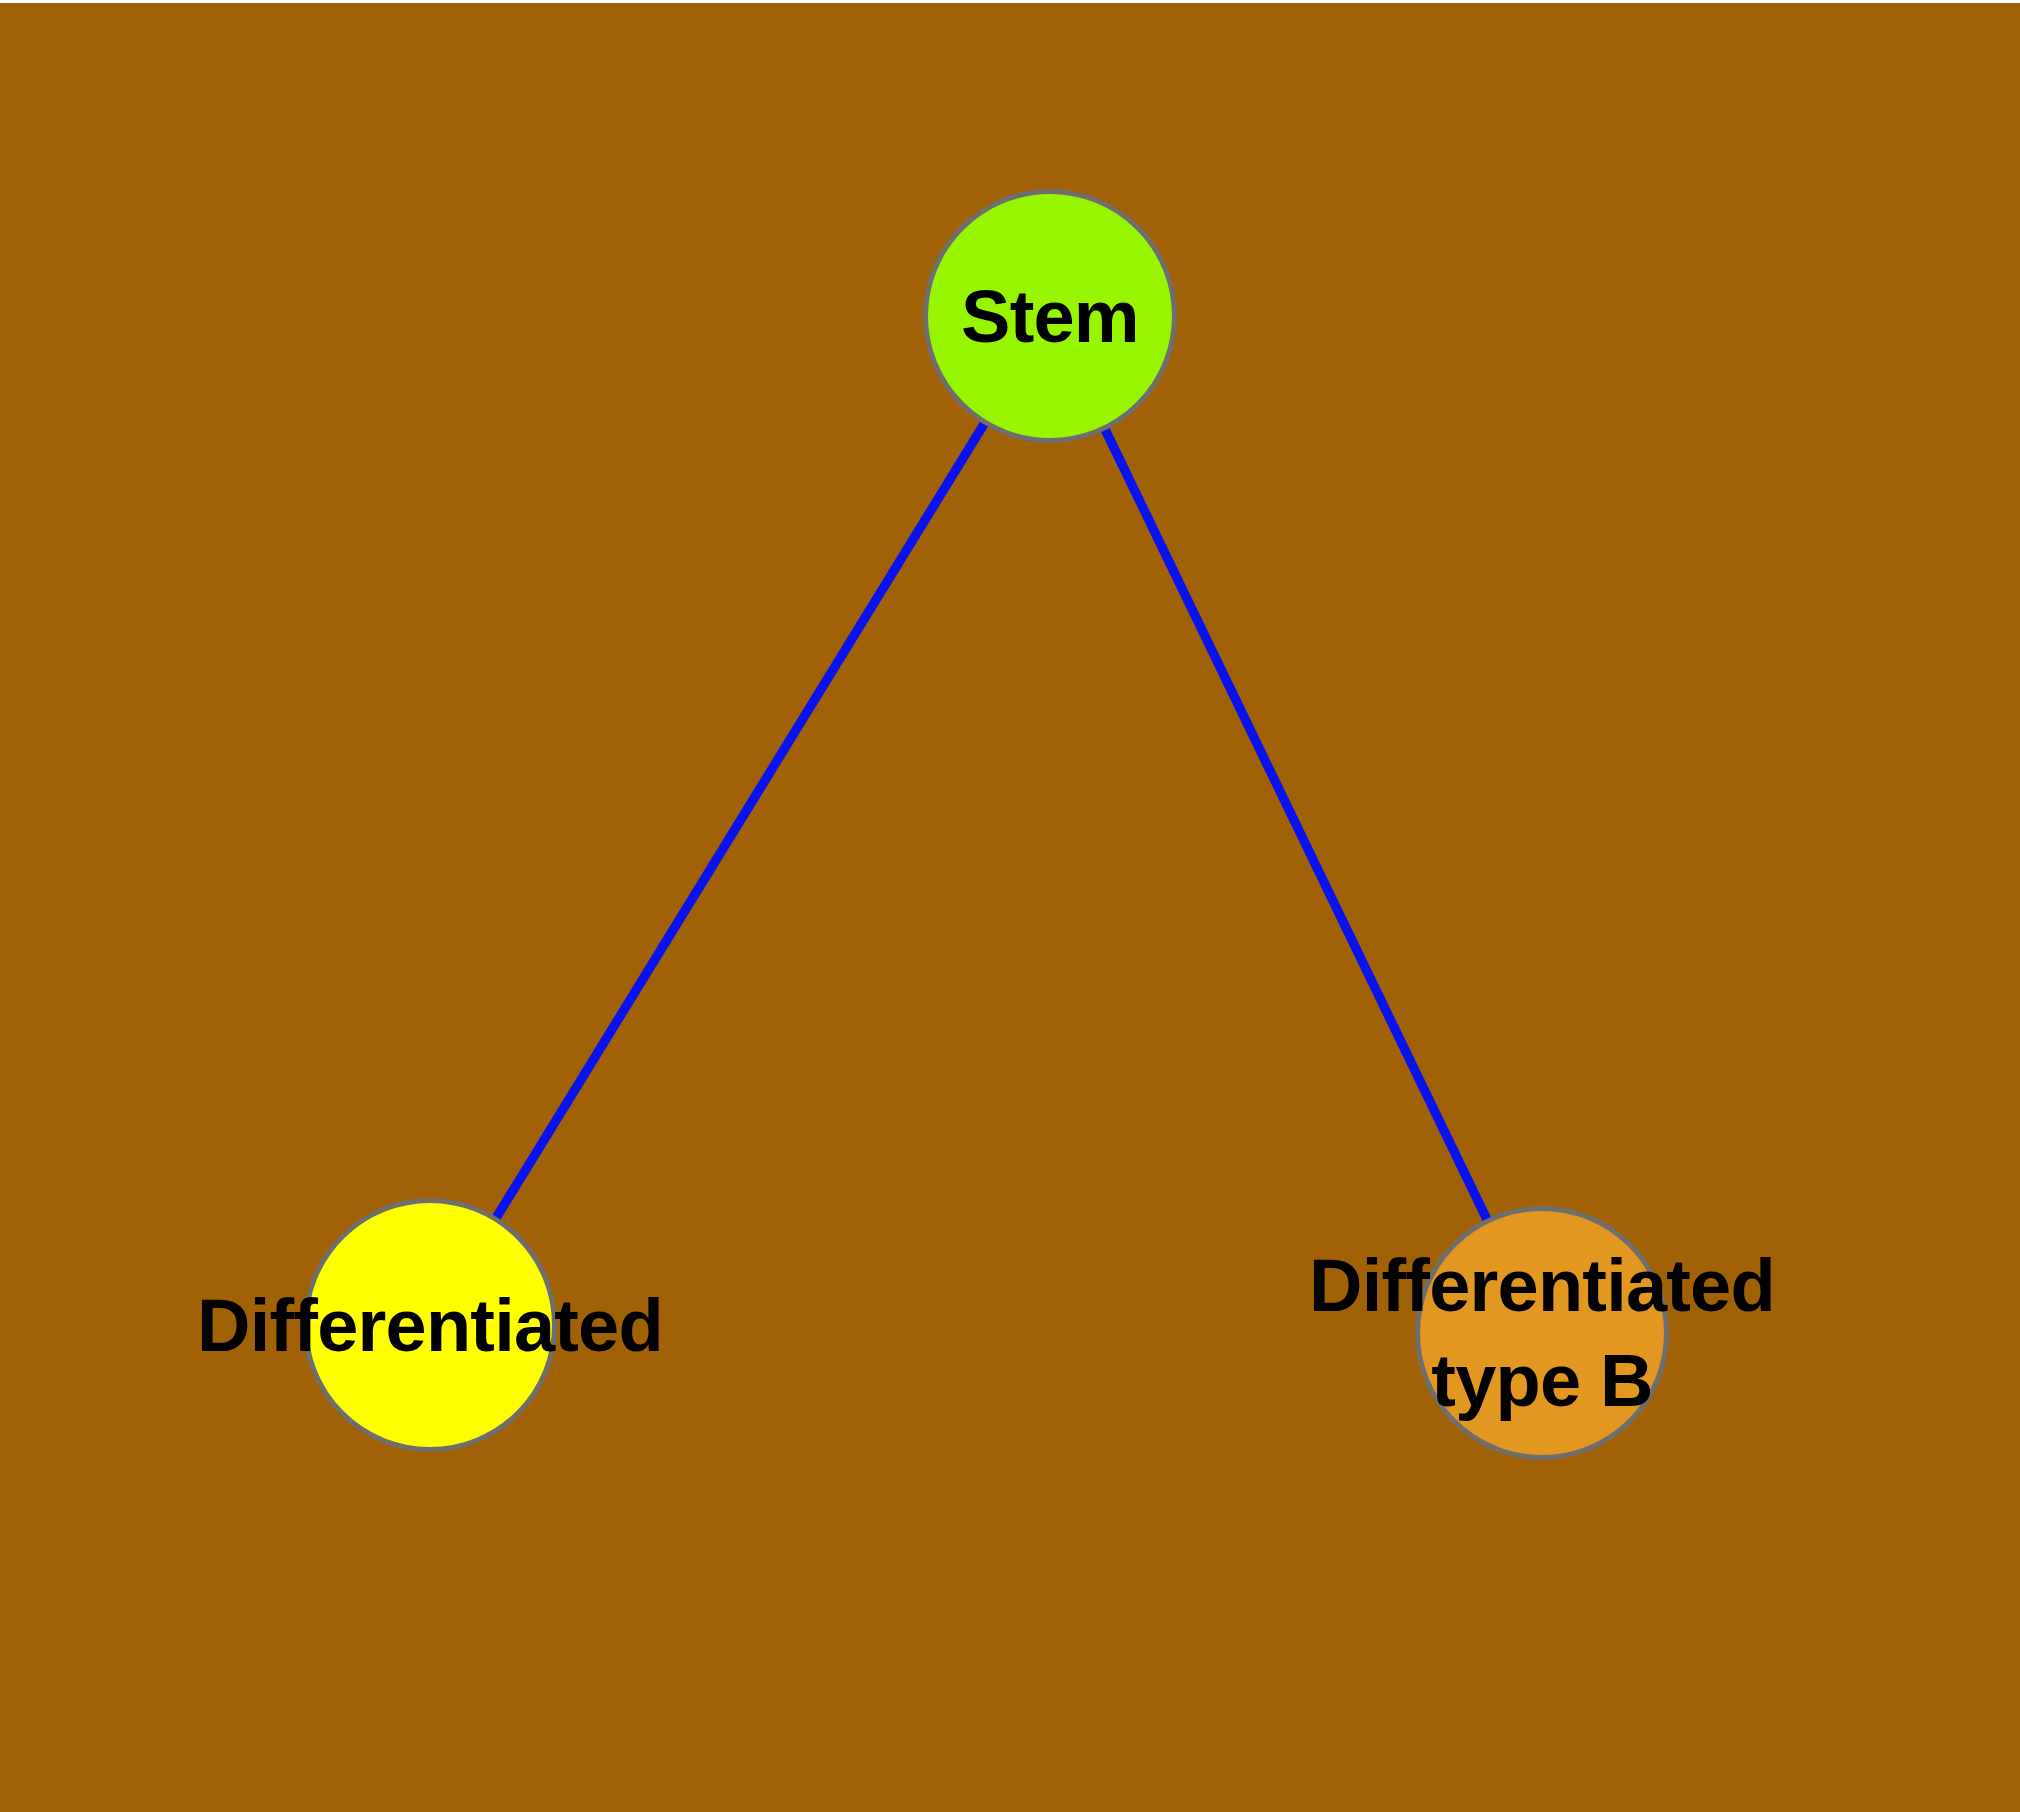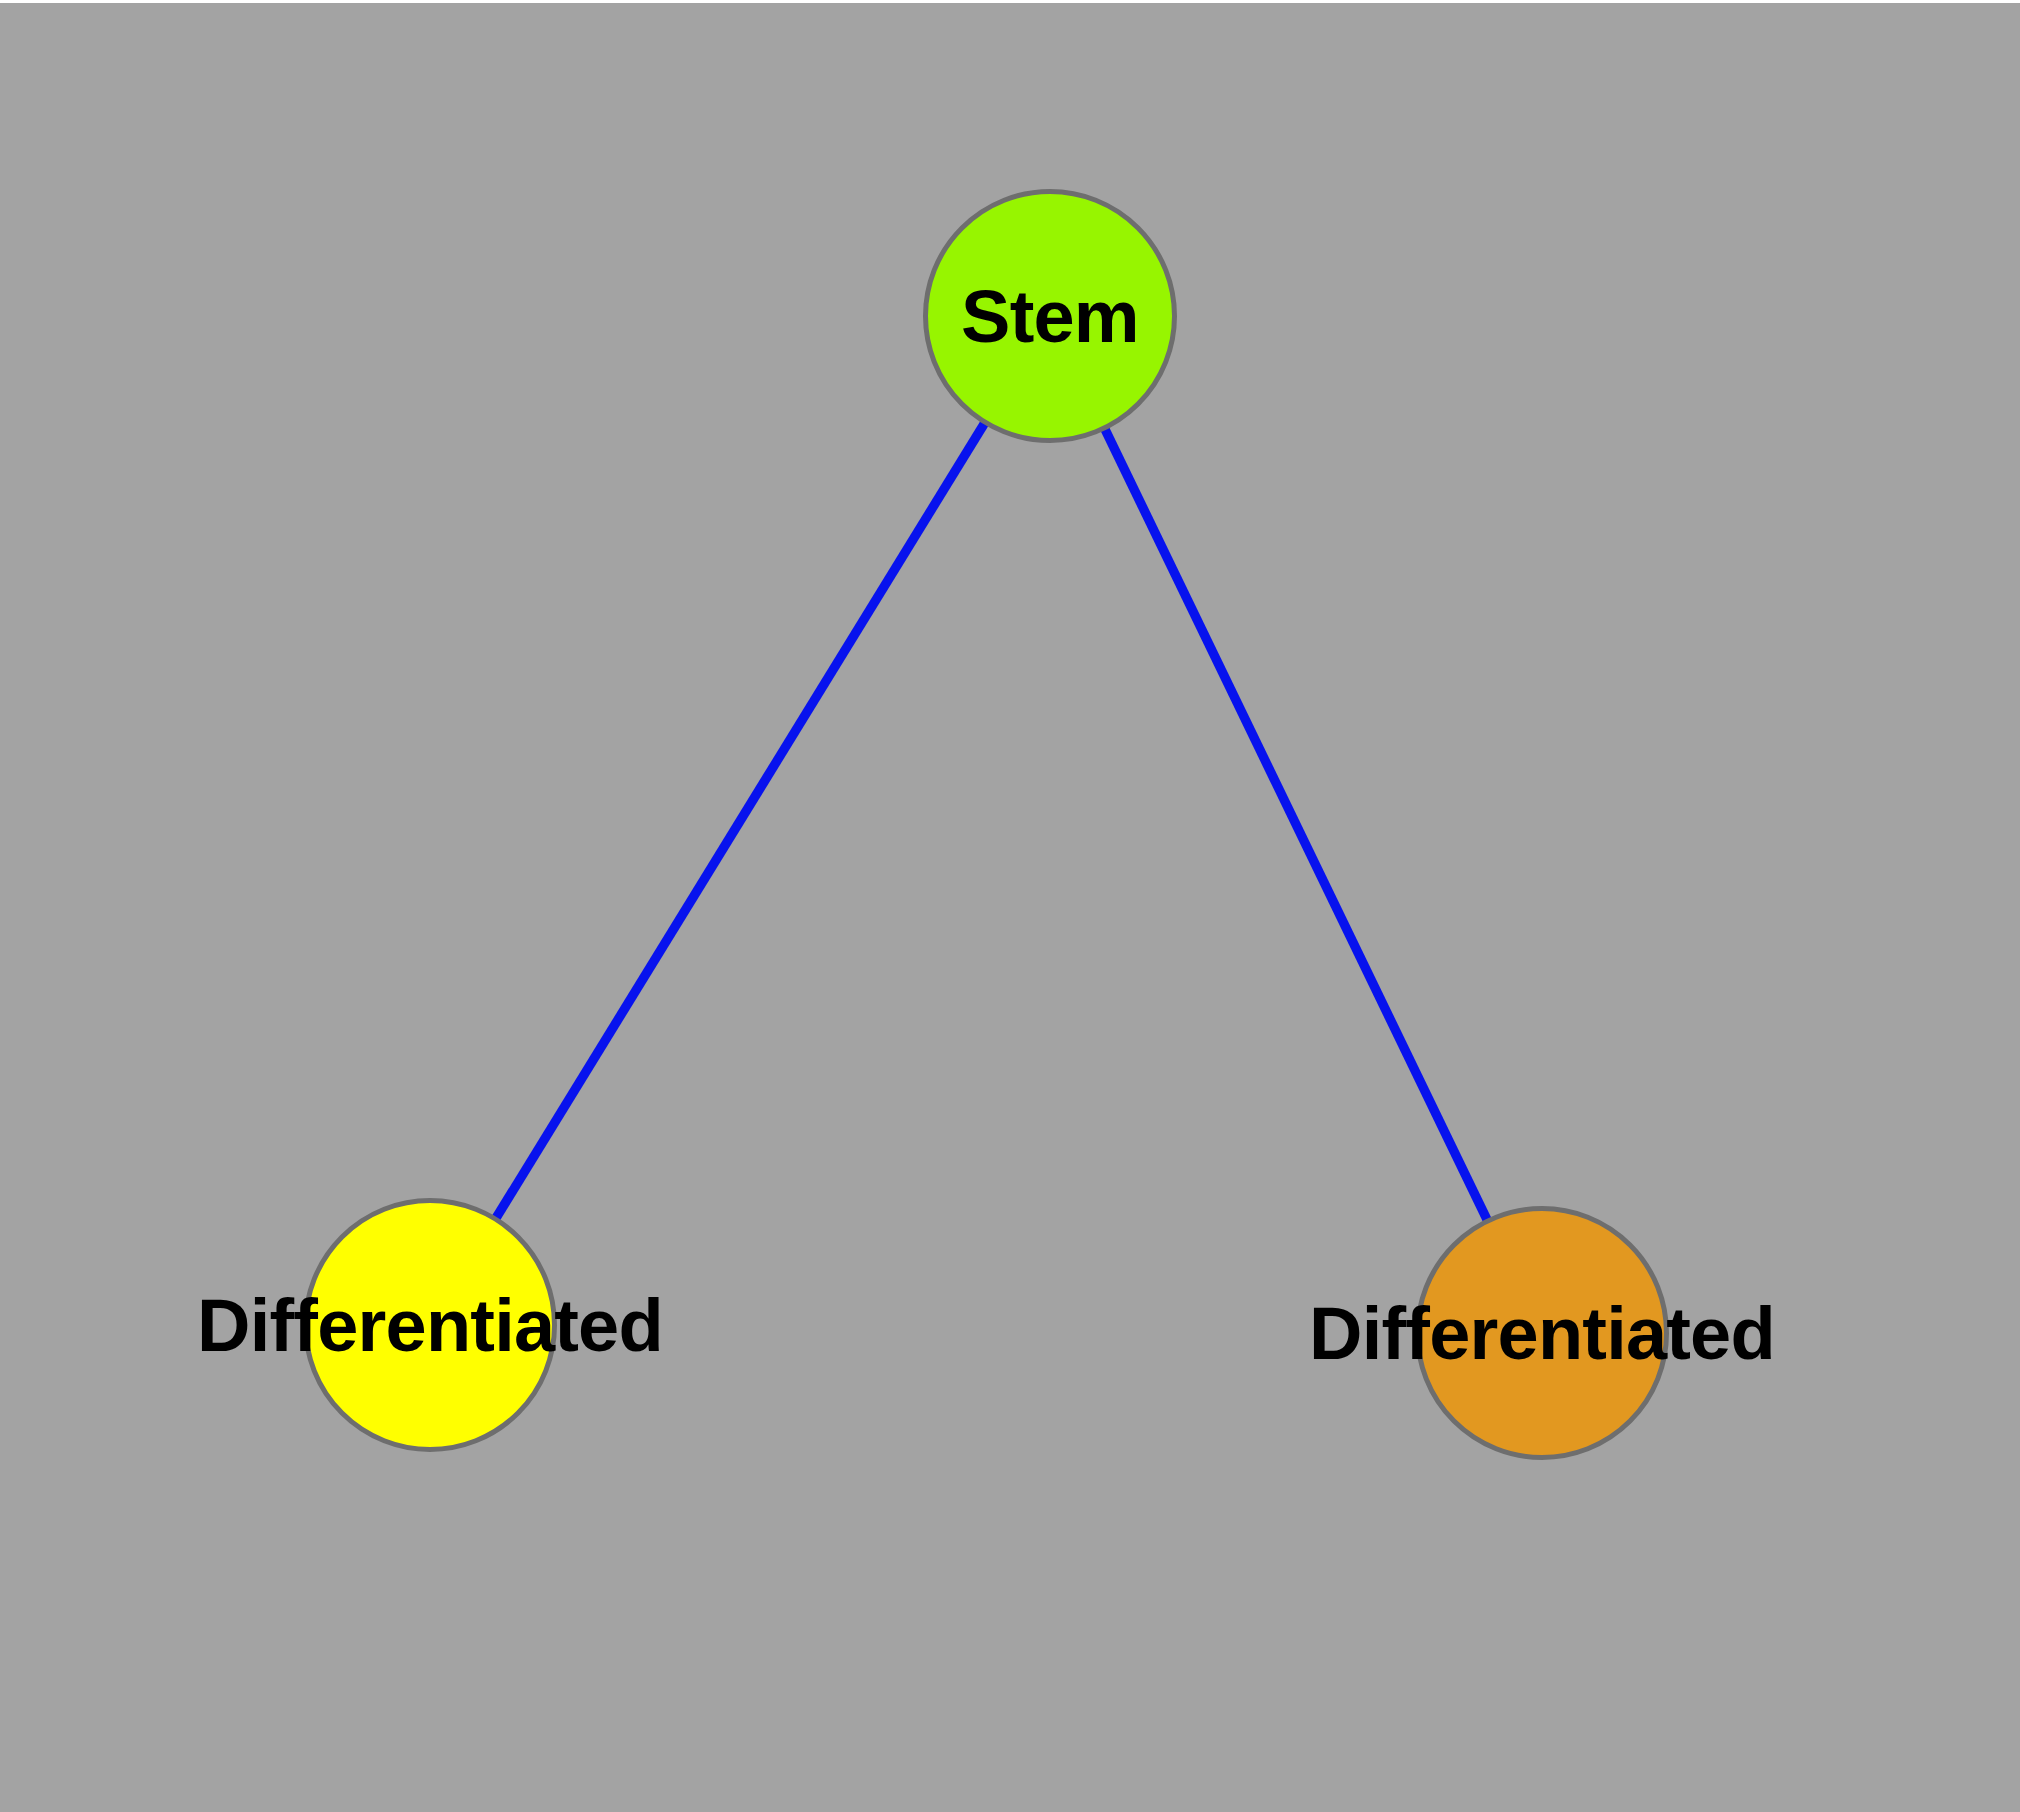--- a/index.html
+++ b/index.html
@@ -66,21 +66,21 @@
     line-height: 95px;
     font-weight: bold;
     letter-spacing: -0.8px;
   }
   .label-line { display: block; }
 </style>
 </head>
 <body>
 
 <div class="viewport">
-  <div class="stage" style="background: #a3a3a3;">
+  <div class="stage" style="background: #a16207;">
 
     <svg class="edges-layer" width="2021" height="1812" viewBox="0 0 2384 2138" xmlns="http://www.w3.org/2000/svg">
       <line class="edge" x1="1239" y1="373" x2="507" y2="1564" style="stroke: rgb(7, 18, 238);"></line>
       <line class="edge" x1="1239" y1="373" x2="1819" y2="1573" style="stroke: rgb(7, 18, 238);"></line>
     </svg>
 
     <div class="node node-stem" style="background: rgb(151, 245, 0); border-color: rgb(110, 110, 110);">
       <div class="node-label" style="color: rgb(0, 0, 0);">
         <span class="label-line">Stem</span>
       </div>
@@ -88,19 +88,20 @@
 
     <div class="node node-type-a" style="background: rgb(255, 255, 0); border-color: rgb(110, 110, 110);">
       <div class="node-label" style="color: rgb(0, 0, 0);">
         <span class="label-line">Differentiated</span>
       </div>
     </div>
 
     <div class="node node-type-b" style="background: rgb(226, 152, 32); border-color: rgb(110, 110, 110);">
       <div class="node-label" style="color: rgb(0, 0, 0);">
         <span class="label-line">Differentiated</span>
+        <span class="label-line">type B</span>
       </div>
     </div>
 
     <div class="top-strip" style="background: rgb(255, 255, 255);"></div>
   </div>
 </div>
 
 
 </body></html>

